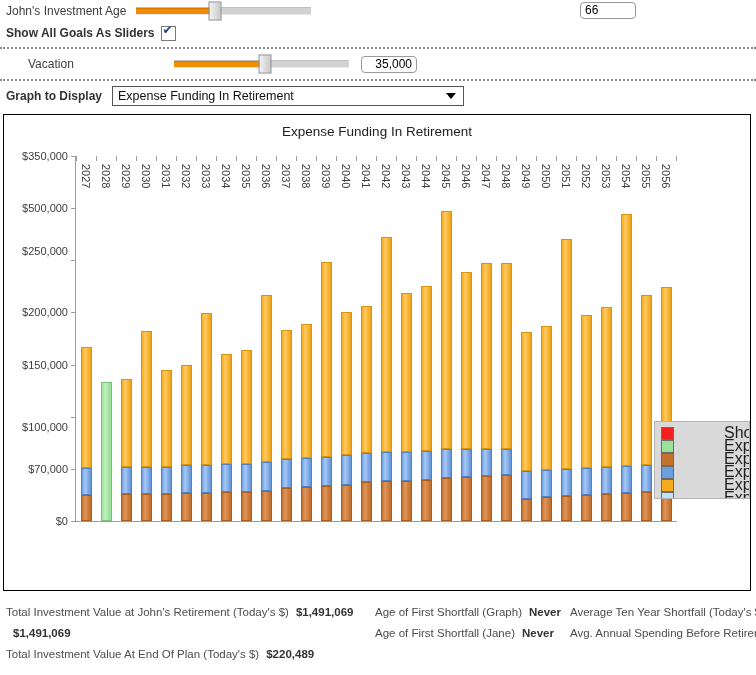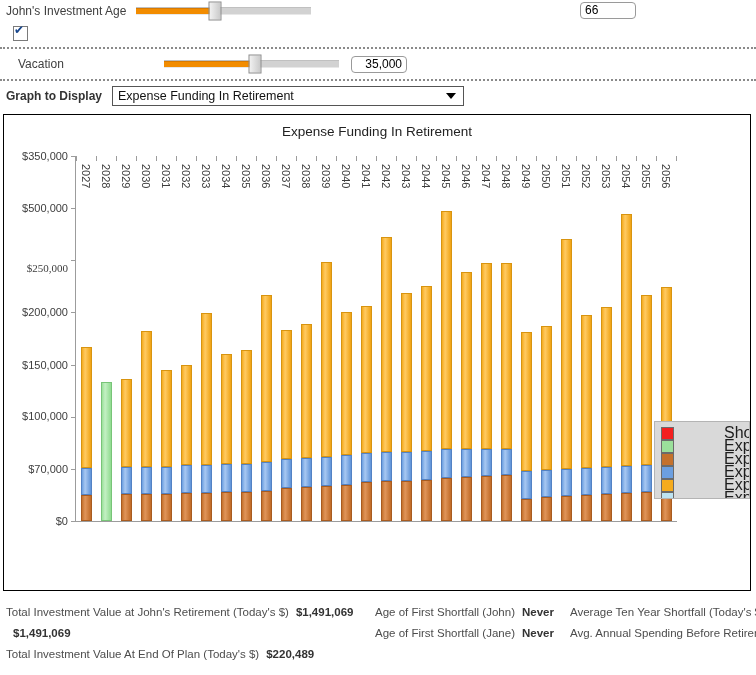--- a/index.html
+++ b/index.html
@@ -167,30 +167,31 @@
         </div>
         <div class="thumb" style="left: 45%;"></div>
       </div>
       <div style="flex:1"></div>
       <input class="numbox" id="in-john" type="text" readonly="" value="66" style="">
       <div style="width:120px"></div>
     </div>
 
 
     <div class="ctrl-row" style="height:24px">
+      <div class="ctrl-label bold">Show All Goals As Sliders</div>
       <span class="checkbox"></span>
     </div>
   </div>
 
   <div class="dotted-sep"></div>
 
   <div class="goal-row">
 
     <div class="goal-cell">
-      <div class="ctrl-label" style="width:140px;padding-left:18px">Vacation</div>
+      <div class="ctrl-label" style="width:140px;padding-left:28px">Vacation</div>
       <div class="slider" id="sl-vac" style="width:175px">
         <div class="track">
           <div class="fill" style="width: 52%;"></div>
         </div>
         <div class="thumb" style="left: 52%;"></div>
       </div>
       <input class="numbox right" id="in-vac" type="text" readonly="" style="margin-left: 6px;" value="35,000">
     </div>
 
   </div>
@@ -209,27 +210,27 @@
     <div class="chart-title">Expense Funding In Retirement</div>
 
     <div class="axis-y"></div>
     <div class="axis-x"></div>
 
     <div class="plot" id="plot">
         <div class="ytick" style="top: 365px;">$0</div>
         <div class="ytickmark" style="top: 365px;"></div>
         <div class="ytick" style="top: 312.857px;">$70,000</div>
         <div class="ytickmark" style="top: 312.857px;"></div>
-        <div class="ytick" style="top: 260px;">$100,000</div>
+        <div class="ytick" style="top: 271px;">$100,000</div>
         <div class="ytickmark" style="top: 260.714px;"></div>
         <div class="ytick" style="top: 208.571px;">$150,000</div>
         <div class="ytickmark" style="top: 208.571px;"></div>
         <div class="ytick" style="top: 156.429px;">$200,000</div>
         <div class="ytickmark" style="top: 156.429px;"></div>
-        <div class="ytick" style="top: 112px; font-family: Liberation Serif, serif;">$250,000</div>
+        <div class="ytick" style="top: 95px;">$250,000</div>
         <div class="ytickmark" style="top: 104.286px;"></div>
         <div class="ytick" style="top: 52.1429px;">$500,000</div>
         <div class="ytickmark" style="top: 52.1429px;"></div>
         <div class="ytick" style="top: 0px;">$350,000</div>
         <div class="ytickmark" style="top: 0px;"></div>
         <div class="bar" title="2027" style="left: 4.5px;">
           <div class="seg c-brown" style="height: 26.0714px;"></div>
           <div class="seg c-blue" style="height: 27.1143px;"></div>
           <div class="seg c-amber" style="height: 120.971px;"></div>
         </div>
@@ -477,21 +478,21 @@
         <div class="stat-line">
           <span class="stat-val">$1,491,069</span>
         </div>
         <div class="stat-line">
           <span class="stat-lbl">Total Investment Value At End Of Plan (Today's $)</span>
           <span class="stat-val">$220,489</span>
         </div>
       </div>
     <div class="stat-col" id="stat-col2" style="left:375px;top:0;">
         <div class="stat-line">
-          <span class="stat-lbl">Age of First Shortfall (John)</span>
+          <span class="stat-lbl">Age of First Shortfall (Graph)</span>
           <span class="stat-val">Never</span>
         </div>
         <div class="stat-line">
           <span class="stat-lbl">Age of First Shortfall (Jane)</span>
           <span class="stat-val">Never</span>
         </div>
       </div>
     <div class="stat-col" id="stat-col3" style="left:570px;top:0;">
         <div class="stat-line">
           <span class="stat-lbl">Average Ten Year Shortfall (Today's $</span>

